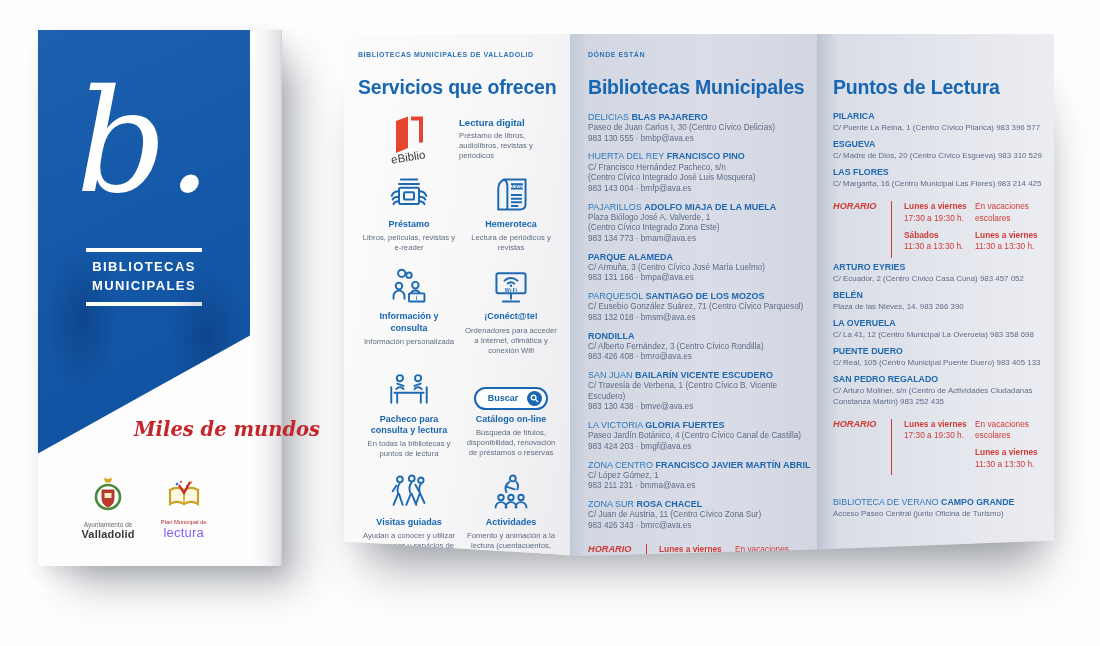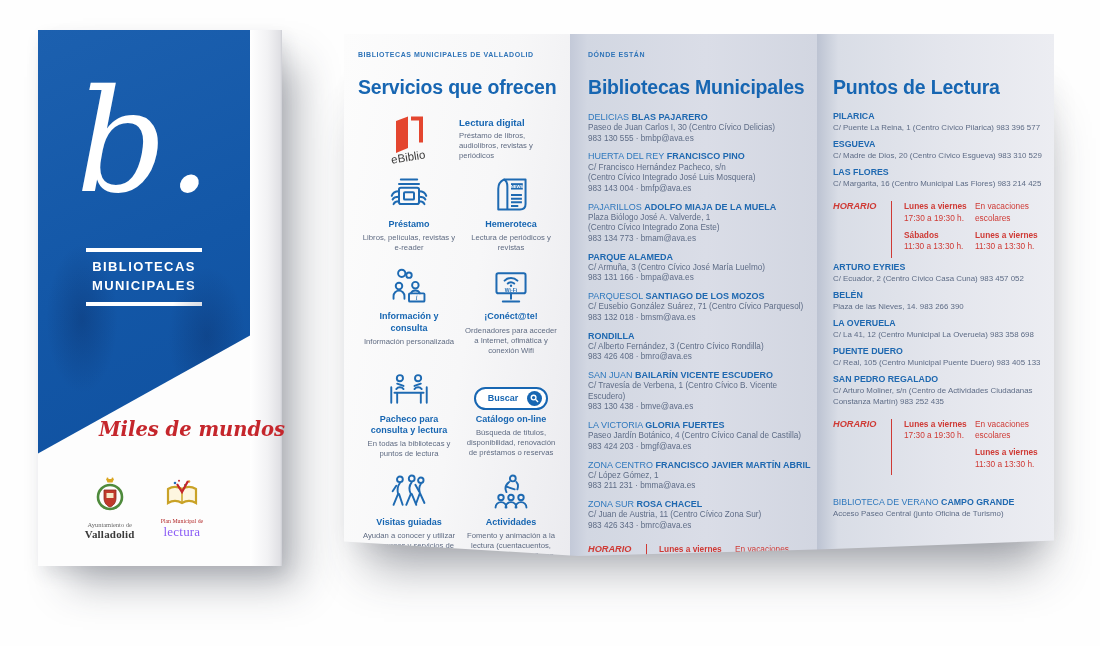--- a/index.html
+++ b/index.html
@@ -17,25 +17,25 @@
          background:linear-gradient(155deg,#1c60af 0%,#1357a7 45%,#0e4e9c 100%);}
   .cover-blue::before{content:"";position:absolute;left:4%;top:40%;width:72px;height:150px;
          background:radial-gradient(ellipse at center,rgba(8,32,80,.30),transparent 70%);}
   .cover-blue::after{content:"";position:absolute;right:2%;top:44%;width:78px;height:140px;
          background:radial-gradient(ellipse at center,rgba(8,32,80,.28),transparent 70%);}
   .cover-logo{position:absolute;top:34px;left:0;right:0;text-align:center;
          font-family:"DejaVu Serif",serif;font-style:italic;font-size:142px;line-height:1.1;color:#ffffff;}
   .cover-brand{position:absolute;top:218px;left:0;right:0;display:flex;justify-content:center;}
   .cover-brand-in{border-top:4px solid #fff;border-bottom:4px solid #fff;padding:6px 6px;text-align:center;}
   .cover-brand-in div{color:#fff;font-weight:bold;font-size:13px;letter-spacing:1.4px;line-height:1.45;}
-  .cover-tagline{position:absolute;top:386px;left:96px;right:0;display:flex;flex-direction:column;align-items:center;gap:40px;}
+  .cover-tagline{position:absolute;top:386px;left:96px;right:0;display:flex;flex-direction:row;align-items:center;gap:40px;}
   .cover-tagline div{font-family:"DejaVu Serif",serif;font-style:italic;font-weight:bold;
          font-size:19.5px;line-height:1.45;color:#c5262c;white-space:nowrap;}
   .cover-logos{position:absolute;bottom:26px;left:0;width:212px;display:flex;justify-content:center;
-         gap:26px;align-items:flex-end;font-family:Liberation Serif, serif;}
+         gap:26px;align-items:flex-end;}
   .logo-block{text-align:center;}
   .cap-small{font-size:6.5px;color:#6a6a6a;margin-top:3px;}
   .cap-big{font-size:11px;font-weight:bold;color:#3a3a3a;letter-spacing:.2px;}
   .cap-small.red{color:#b32a2a;font-size:5.8px;}
   .cap-big.lect{font-weight:normal;font-size:13px;color:#8b5cf6;}
 
   
   .spread-shadow{position:absolute;left:360px;top:70px;width:688px;height:460px;border-radius:6px;
          box-shadow:0 44px 46px -8px rgba(45,50,65,.42),0 14px 30px rgba(45,50,65,.14);}
   .spread{position:absolute;left:344px;top:34px;width:718px;height:522px;display:flex;

